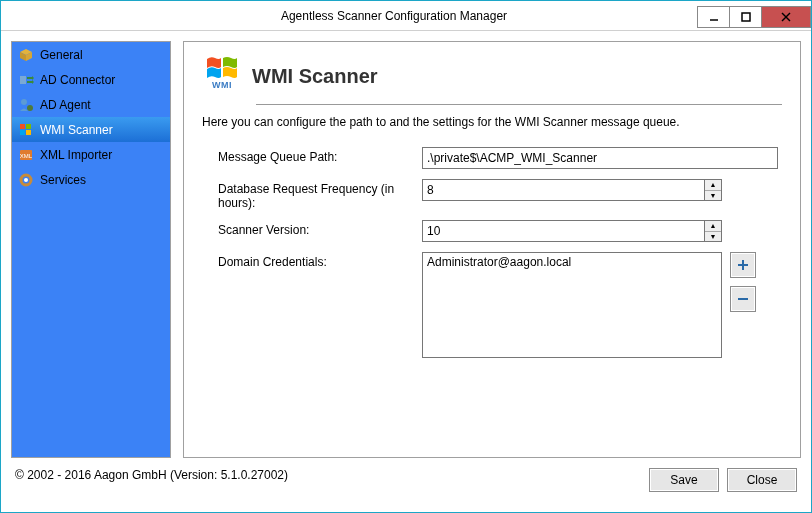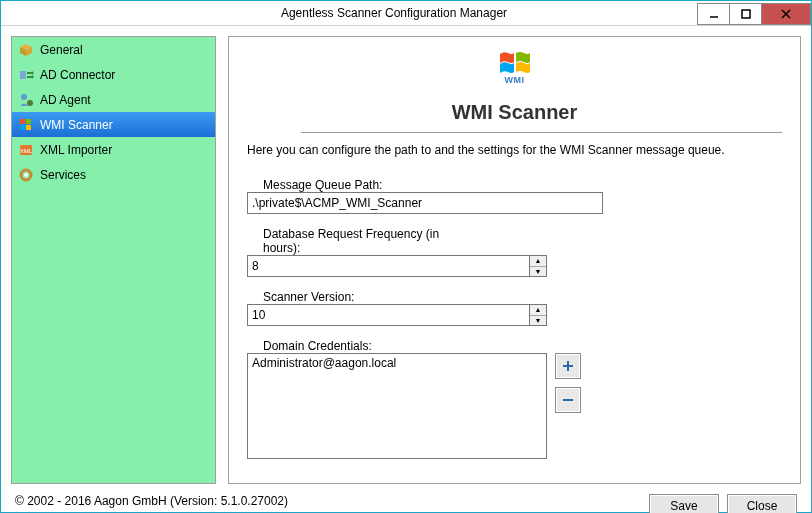--- a/index.html
+++ b/index.html
@@ -6,30 +6,30 @@
 body { font-family: "Segoe UI", Tahoma, sans-serif; font-size: 12px; background: #fff; width: 812px; height: 513px; overflow: hidden; }
 .window { width: 812px; height: 513px; border: 1px solid #1ca6c7; display: flex; flex-direction: column; }
 .titlebar { height: 30px; background: #fff; display: flex; align-items: center; border-bottom: 1px solid #d0d0d0; }
 .titlebar .title { flex: 1; text-align: center; font-size: 12px; color: #000; }
 .titlebar .controls { display: flex; }
 .tb-btn { width: 32px; height: 22px; border: 1px solid #888; border-right: none; display:flex; align-items:center; justify-content:center; background: #fff; margin-top: 2px; }
 .tb-btn:last-child { border-right: 1px solid #888; }
 .tb-btn.close { background: #c75050; color: #fff; width: 50px; }
 .tb-btn svg { width: 10px; height: 10px; }
 .content { flex: 1; display: flex; padding: 10px; gap: 12px; }
-.sidebar { width: 205px; border: 1px solid #a0a0a0; background: #86efac; text-align: right; }
+.sidebar { width: 160px; border: 1px solid #a0a0a0; background: #3b82f6; text-align: right; }
 .nav-item { display: flex; align-items: center; height: 25px; padding-left: 6px; gap: 6px; cursor: default; }
 .nav-item.selected { background: linear-gradient(#3a9bf0, #1c6fd6); color: #fff; }
 .nav-icon { width: 16px; height: 16px; display:inline-flex; align-items:center; justify-content:center; }
 .main { flex: 1; border: 1px solid #a0a0a0; background: #fff; padding: 14px 18px; display:flex; flex-direction:column; }
-.page-header { display:flex; align-items:center; gap: 10px; margin-bottom: 8px; flex-direction: column; }
+.page-header { display:flex; align-items:center; gap: 10px; margin-bottom: 8px; }
 .page-header h1 { font-size: 20px; font-weight: 600; color: #333; }
 .header-rule { border: none; border-top: 1px solid #999; margin-bottom: 10px; margin-left: 54px; }
 .desc { font-size: 12px; color: #000; margin-bottom: 18px; }
-.form-row { display:flex; align-items:flex-start; margin-bottom: 10px; flex-direction: column; }
+.form-row { display:flex; align-items:flex-start; margin-bottom: 10px; }
 .form-label { width: 220px; padding-left: 16px; font-size: 12px; padding-top: 3px; }
 .form-input-text { width: 356px; height: 22px; border: 1px solid #767676; padding: 2px 4px; font-family: inherit; font-size: 12px; }
 .spinner { display:flex; }
 .spinner input { width: 282px; height: 22px; border: 1px solid #767676; border-right: none; padding: 2px 4px; font-family:inherit; font-size:12px; }
 .spinner .spin-btns { width: 18px; height: 22px; border: 1px solid #767676; display:flex; flex-direction:column; }
 .spin-btn { flex:1; display:flex; align-items:center; justify-content:center; background: #efefef; font-size: 7px; line-height: 1; cursor: default; }
 .spin-btn:first-child { border-bottom: 1px solid #aaa; }
 .cred-area { display:flex; gap: 8px; }
 .cred-list { width: 300px; height: 106px; border: 1px solid #767676; background:#fff; padding: 2px 4px; font-size: 12px; }
 .cred-btns { display:flex; flex-direction:column; gap: 8px; }

